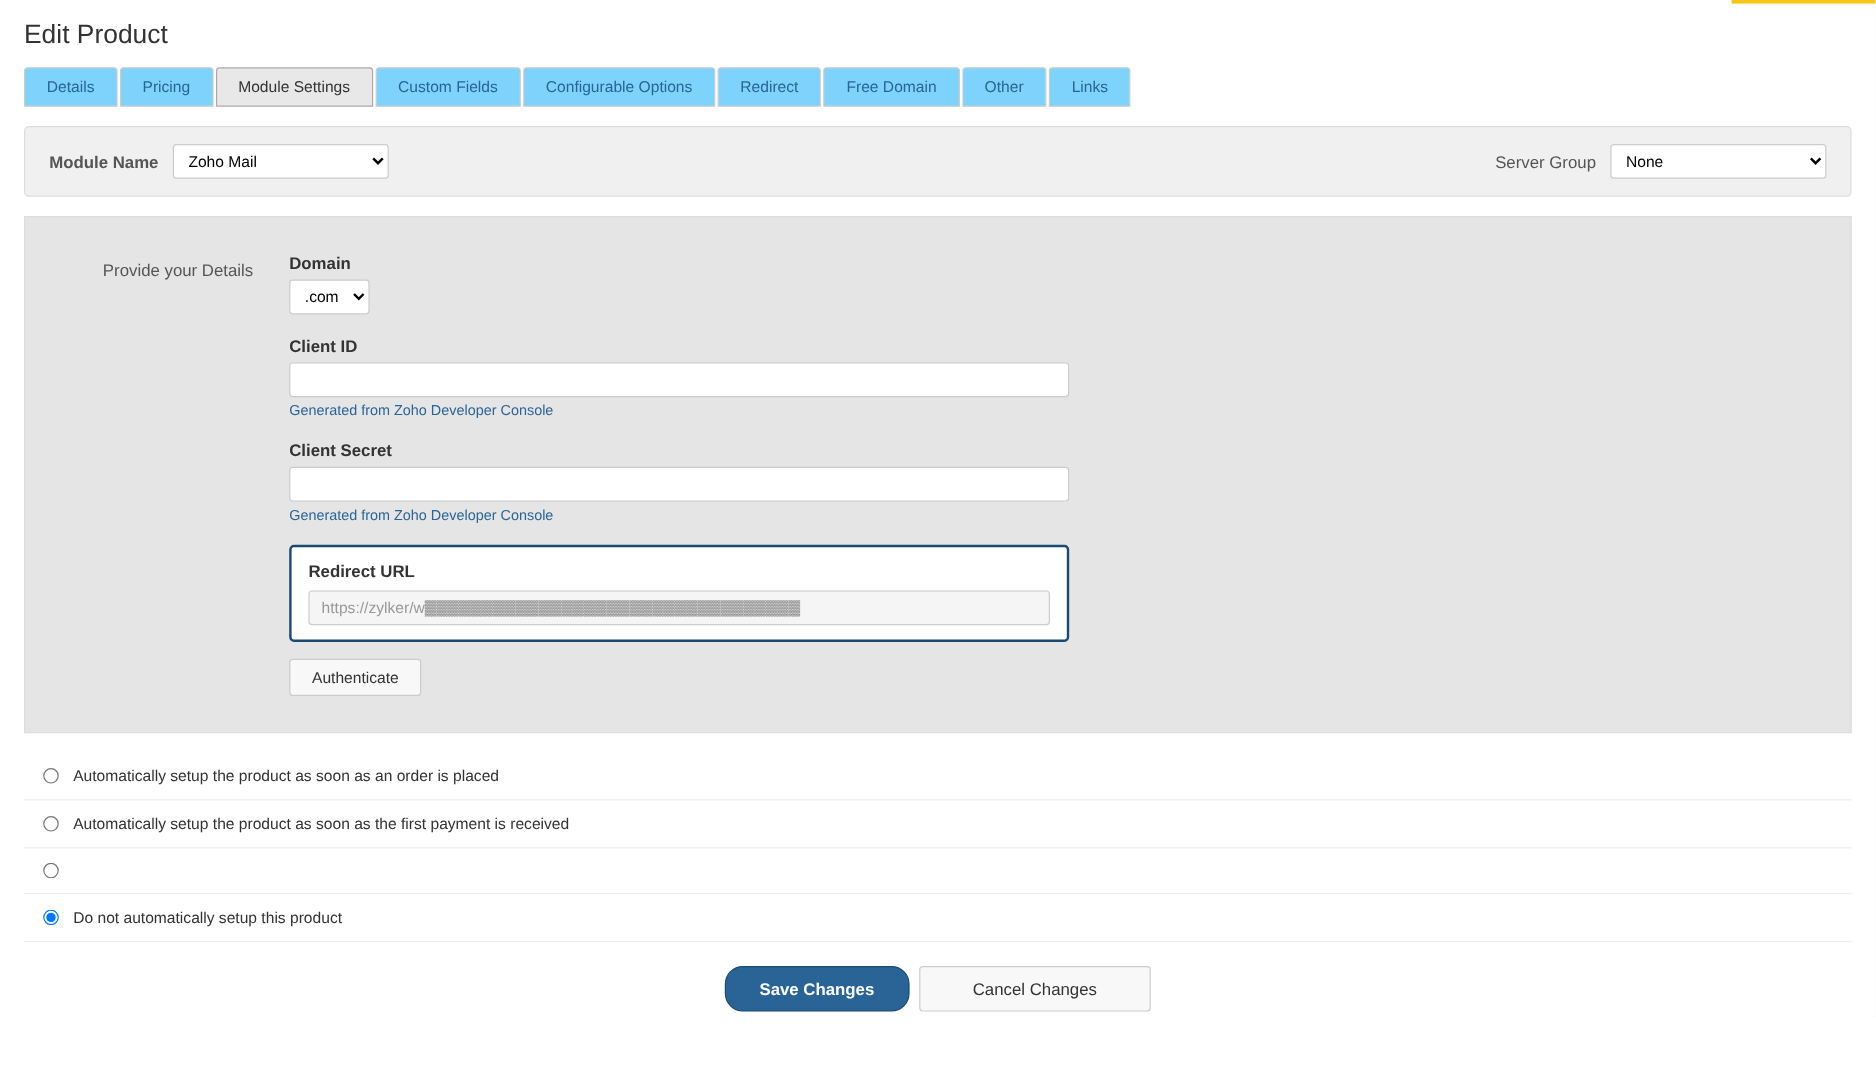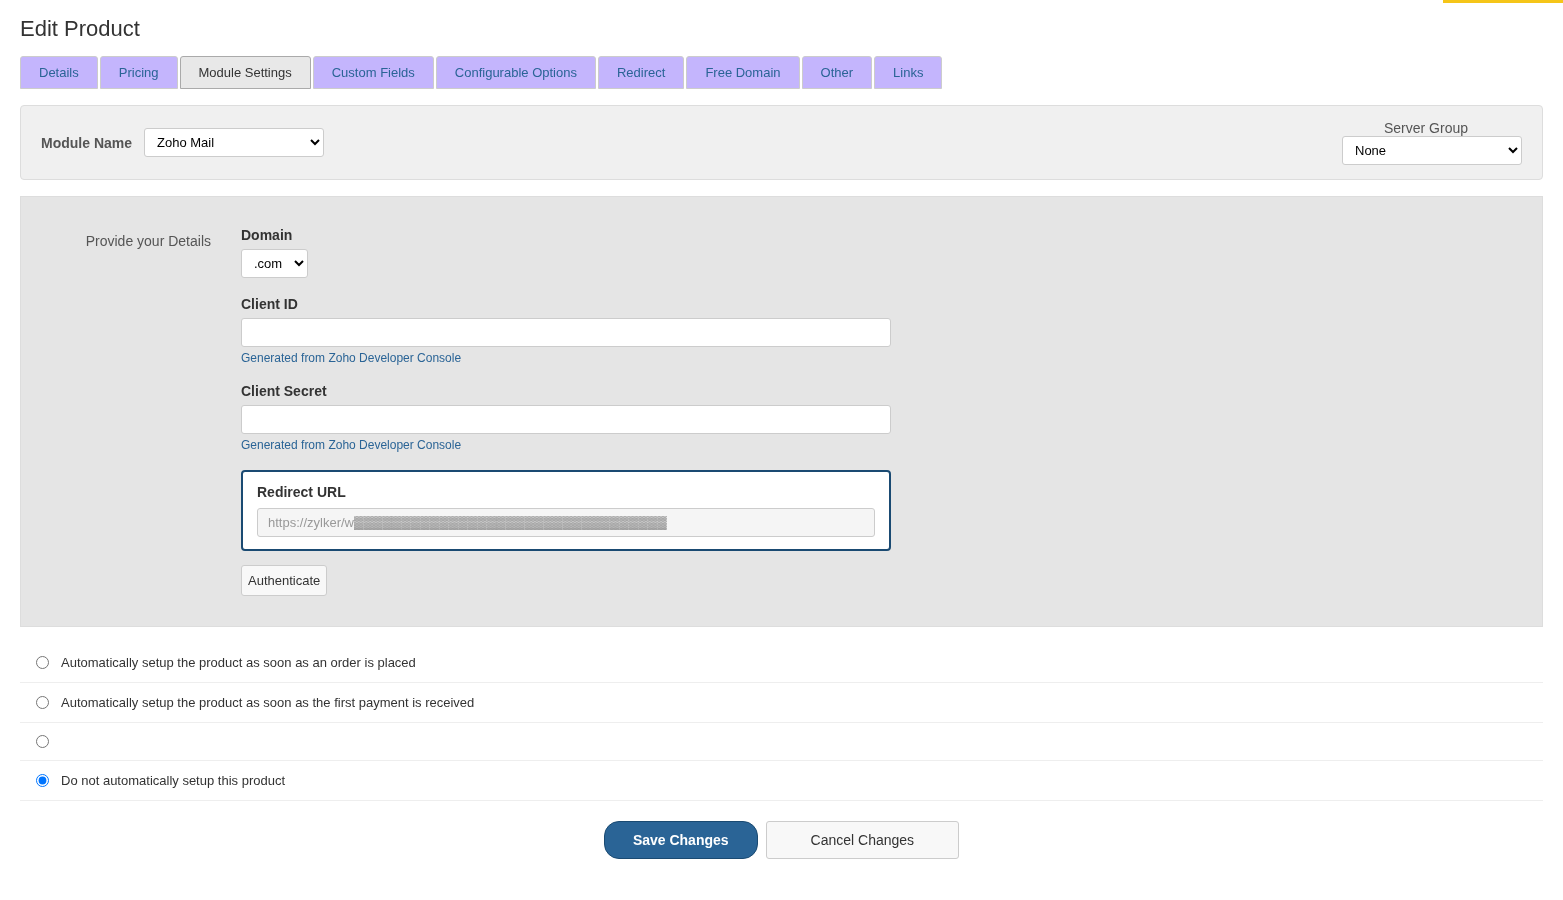--- a/index.html
+++ b/index.html
@@ -24,21 +24,21 @@
     .tabs {
       display: flex;
       flex-wrap: wrap;
       gap: 0;
       margin-bottom: 16px;
       border-bottom: none;
     }
     .tab {
       padding: 8px 18px;
       border: 1px solid #ccc;
-      background: #c4b5fd;
+      background: #7dd3fc;
       color: #2a6496;
       cursor: pointer;
       font-size: 13px;
       border-radius: 3px 3px 0 0;
       margin-right: 2px;
     }
     .tab.active {
       background: #fff;
       border-bottom: 1px solid #fff;
       color: #333;
@@ -70,21 +70,20 @@
       border: 1px solid #ccc;
       border-radius: 3px;
       background: #fff;
       font-size: 13px;
       min-width: 180px;
     }
     .server-group-section {
       margin-left: auto;
       display: flex;
       align-items: center;
-      flex-direction: column;
     }
     .server-group-section label {
       font-weight: normal;
       color: #555;
       margin-right: 12px;
     }
     
     .settings-card {
       background: #e5e5e5;
       border: 1px solid #ddd;
@@ -153,21 +152,21 @@
     .redirect-url-box input[type="text"] {
       width: 100%;
       padding: 6px 10px;
       border: 1px solid #ccc;
       border-radius: 3px;
       font-size: 13px;
       background: #f5f5f5;
       color: #999;
     }
     .btn-authenticate {
-      padding: 7px 6px;
+      padding: 7px 18px;
       border: 1px solid #ccc;
       background: #f8f8f8;
       border-radius: 3px;
       cursor: pointer;
       font-size: 13px;
       color: #333;
     }
     
     .radio-options {
       background: #fff;

